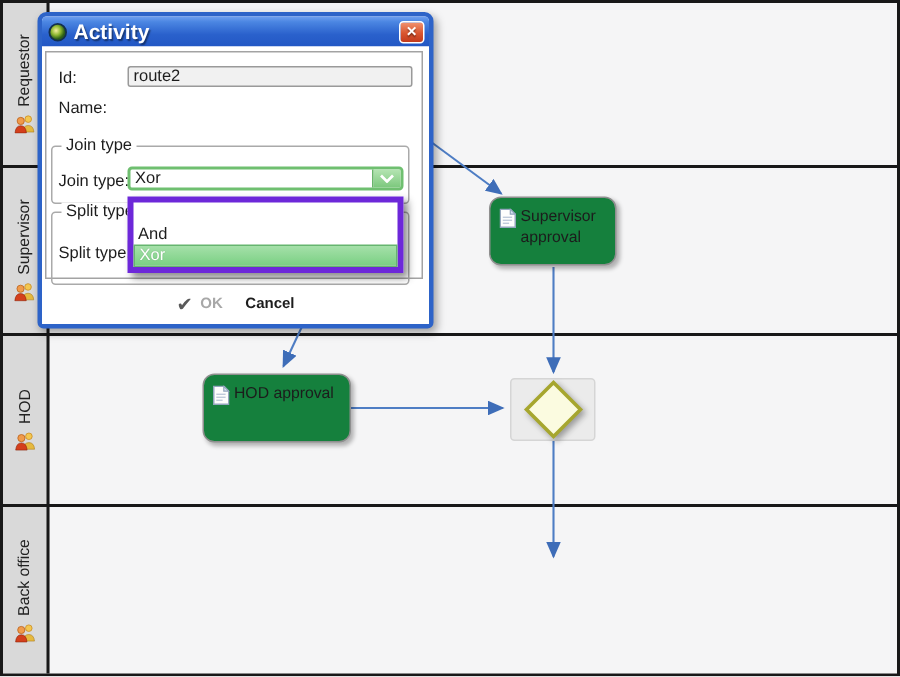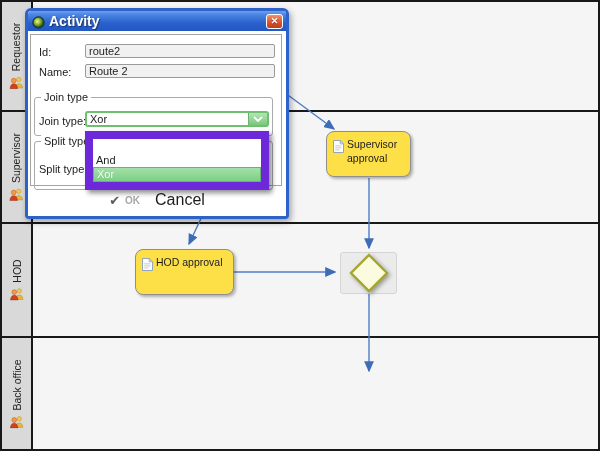--- a/index.html
+++ b/index.html
@@ -13,21 +13,21 @@
   .lane-header { position:absolute; left:2px; top:0; bottom:0; width:31px; background:#d9d9d9;
                  border-right:2px solid #181818; display:flex; align-items:center; justify-content:center; cursor:pointer; }
   .lane-rot { transform:rotate(-90deg); display:flex; align-items:center; gap:4px; white-space:nowrap; }
   .lane-rot .person { transform:rotate(90deg); width:14px; height:14px; display:inline-block; flex:none; }
   .lane-label { font-size:10.5px; color:#222; }
 
   
   svg.edges { position:absolute; left:0; top:0; z-index:3; }
 
   
-  .node { position:absolute; background:#fde047; border:1px solid #8f8f8f; border-radius:8px;
+  .node { position:absolute; background:#15803d; border:1px solid #8f8f8f; border-radius:8px;
           box-shadow:2px 2px 3px rgba(0,0,0,.28); display:flex; align-items:flex-start; gap:3px;
           padding:6px 4px 4px 6px; z-index:4; cursor:pointer; }
   .node .doc { width:11px; height:13px; flex:none; margin-top:1px; }
   .node-label { font-size:10.5px; color:#1c1c1c; line-height:1.3; }
   .gateway { position:absolute; left:340px; top:252px; width:57px; height:42px; background:#ebebeb;
              border:1px solid #d5d5d5; border-radius:3px; display:flex; align-items:center; justify-content:center;
              z-index:4; cursor:pointer; }
   .gateway svg { filter:drop-shadow(2px 2px 2px rgba(0,0,0,.35)); }
 
   
@@ -49,31 +49,31 @@
   .tbox { position:absolute; height:14px; font-size:11px; color:#1d1d1d; background:#f1f1f1;
           border:1px solid #9a9a9a; border-radius:2px; padding:0 3px; font-family:"Liberation Sans",sans-serif; }
   .groupbox { position:absolute; border:1px solid #aaa; border-radius:3px; }
   .legend { position:absolute; top:-7px; left:6px; background:#fff; padding:0 3px; font-size:11px; color:#1d1d1d; }
   .combo { position:absolute; height:16px; background:#fff; display:flex; align-items:center; cursor:pointer; }
   .combo.green { border:2px solid #6fbf70; border-radius:3px; }
   .combo.plain { border:1px solid #9a9a9a; border-radius:2px; }
   .combo-val { flex:1; font-size:11px; color:#1d1d1d; padding-left:3px; }
   .combo-arrow { width:19px; align-self:stretch; background:linear-gradient(#b4e4b2, #7cc87d);
                  border-left:1px solid #69b56b; display:flex; align-items:center; justify-content:center; }
-  .droplist { position:absolute; left:54px; top:96px; width:184px; background:#fff; border:8px solid #6d28d9;
+  .droplist { position:absolute; left:54px; top:96px; width:184px; background:#fff; border:4px solid #6d28d9;
               box-shadow:3px 3px 5px rgba(0,0,0,.45); z-index:30; }
   .opt { font-size:11px; color:#1d1d1d; line-height:13px; padding:0 3px; cursor:pointer; }
   .opt.blank { height:15px; }
   .opt.sel { background:linear-gradient(#a5e0a9, #7ad083); color:#fff; border:1px solid #66b56f;
              text-shadow:0 0 1px rgba(0,0,0,.2); }
   .footer { position:absolute; left:0; right:0; bottom:7px; display:flex; align-items:center;
             justify-content:center; gap:5px; }
   .okcheck { color:#5a5a5a; font-size:13px; line-height:13px; }
   .oklabel { color:#a8a8a8; font-weight:bold; font-size:10px; margin-right:10px; cursor:default; }
-  .cancellabel { color:#1d1d1d; font-weight:normal; font-size:16px; cursor:pointer; }
+  .cancellabel { color:#1d1d1d; font-weight:bold; font-size:10px; cursor:pointer; }
 </style>
 </head>
 <body>
 
 <div class="canvas">
 
   <div class="lane bordered" style="top:2px;height:110px">
     <div class="lane-header">
       <div class="lane-rot">
         <span class="person">
@@ -197,21 +197,20 @@
         </svg>
       </span>
       <span class="title-text">Activity</span>
       <span class="close-btn">✕</span>
     </div>
     <div class="dialog-body">
       <div class="panel">
         <span class="flabel" style="left:8px;top:11px">Id:</span>
         <input class="tbox" style="left: 54px; top: 9px; width: 190px;" value="route2">
         <span class="flabel" style="left:8px;top:31px">Name:</span>
-        <input class="tbox" style="left: 54px; top: 29px; width: 190px;" value="Route 2">
 
         <div class="groupbox" style="left:3px;top:62px;width:239px;height:39px">
           <span class="legend">Join type</span>
         </div>
         <span class="flabel" style="left:8px;top:80px">Join type:</span>
         <div class="combo green" style="left:54px;top:76px;width:184px">
           <span class="combo-val">Xor</span>
           <span class="combo-arrow">
             <svg viewBox="0 0 10 6" width="10" height="6">
                 <path d="M1 1 L5 5 L9 1" stroke="#fff" stroke-width="1.8" fill="none"></path>

